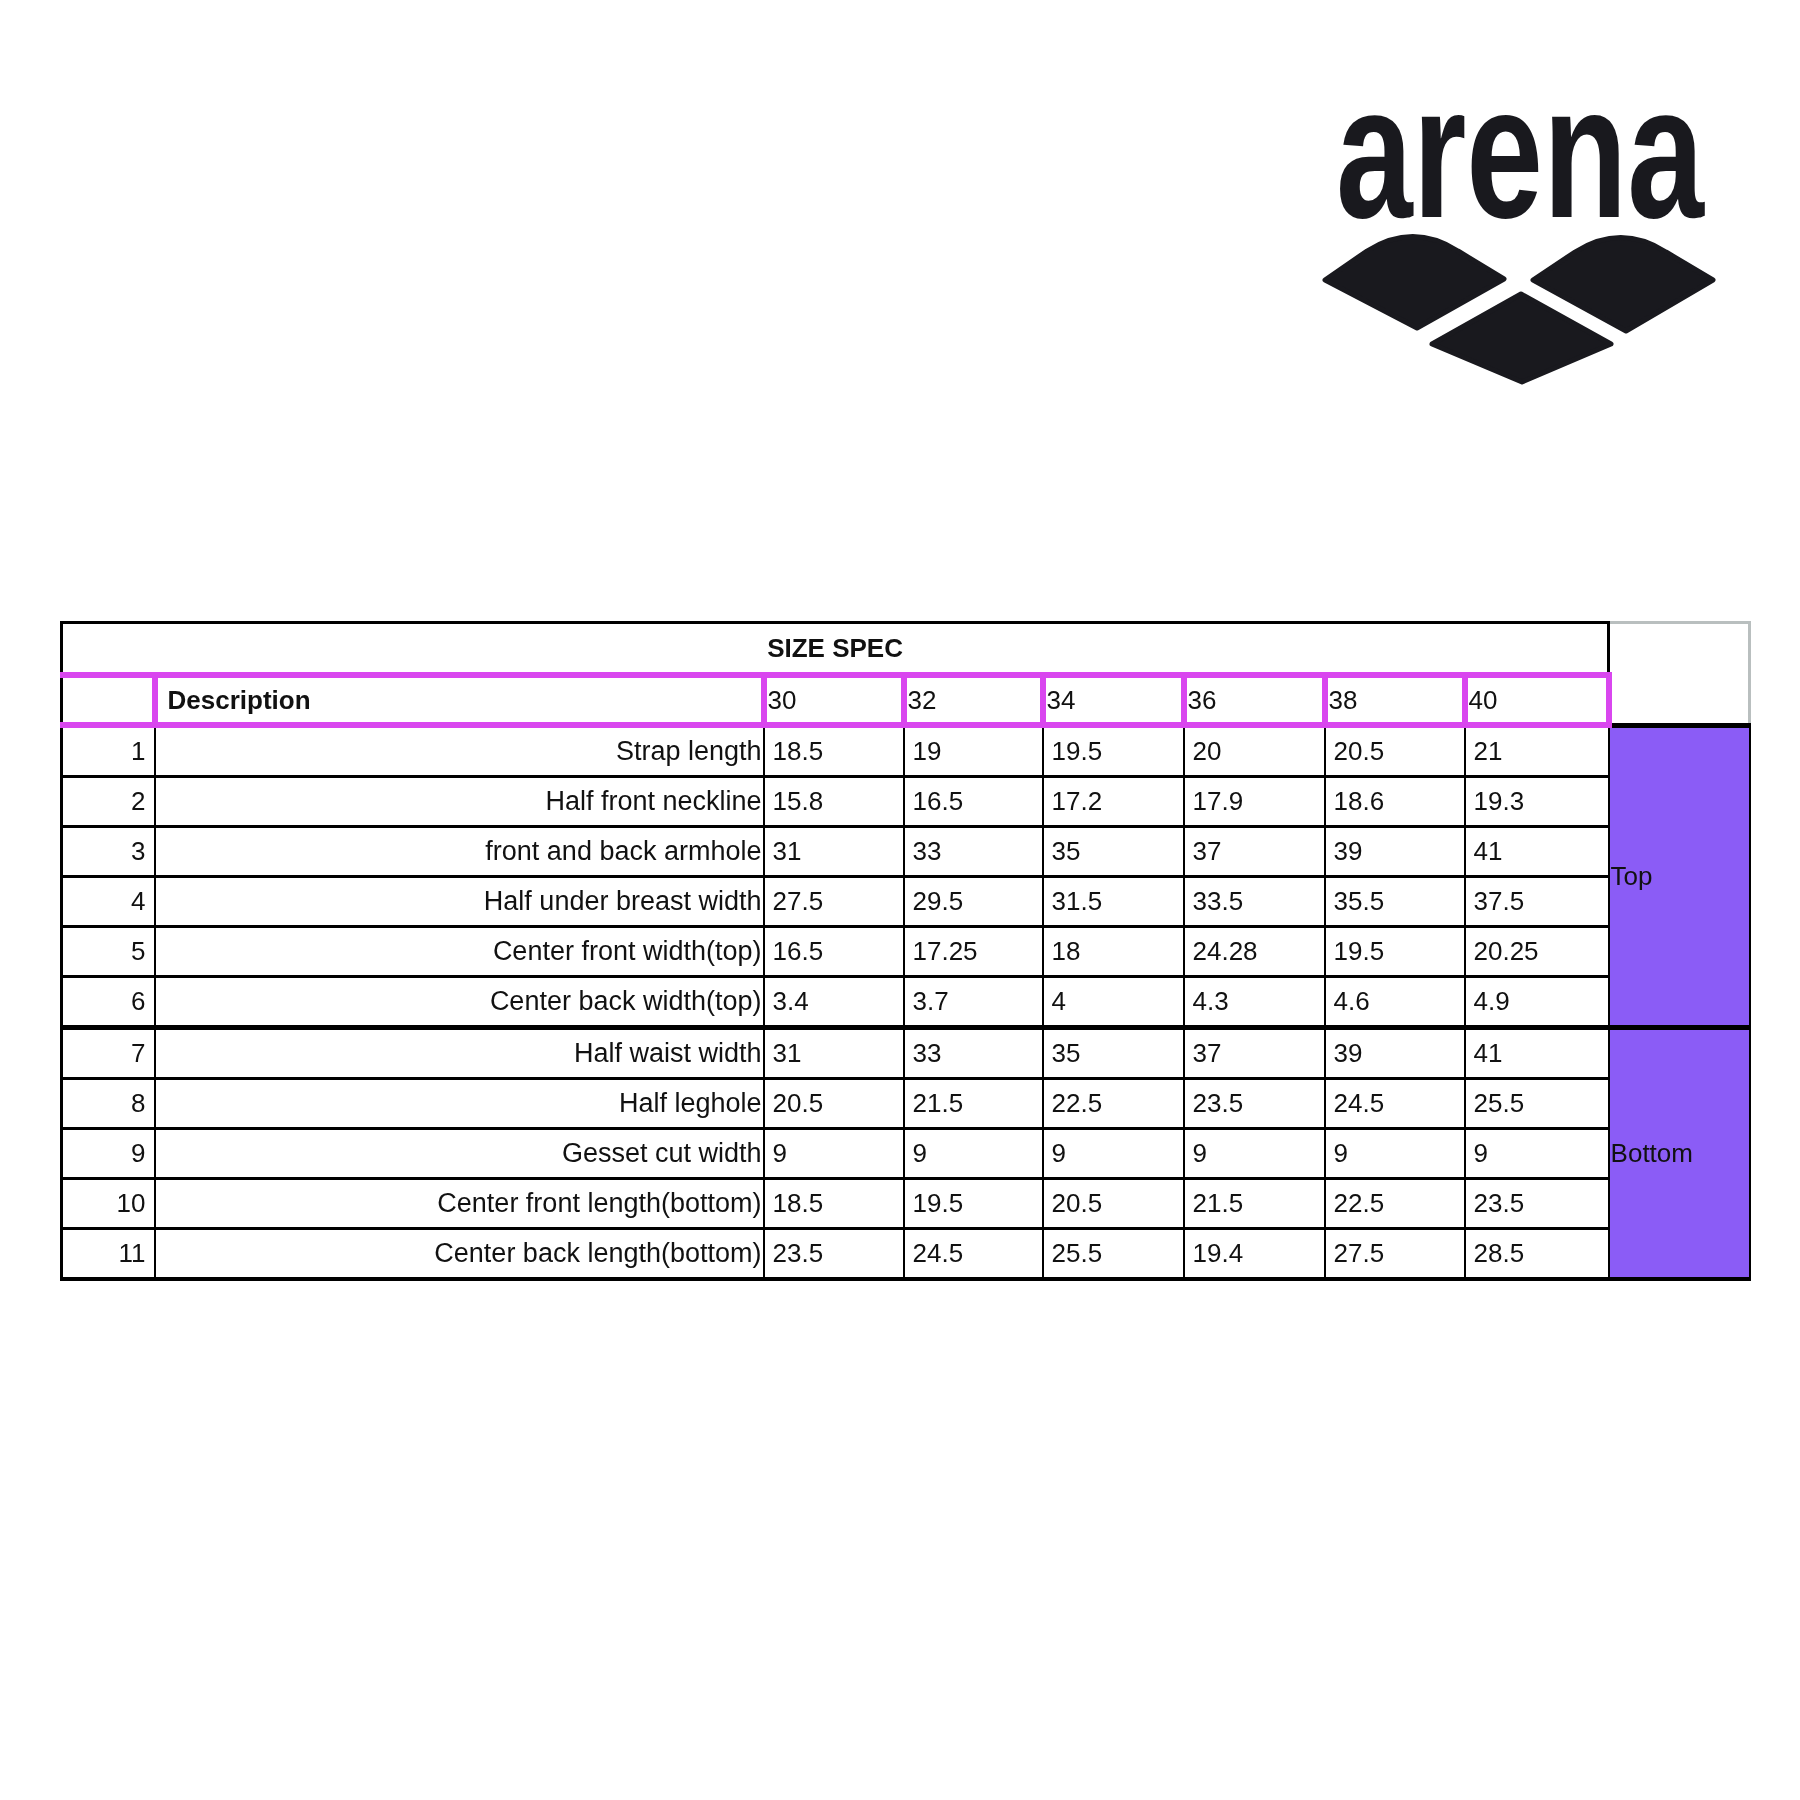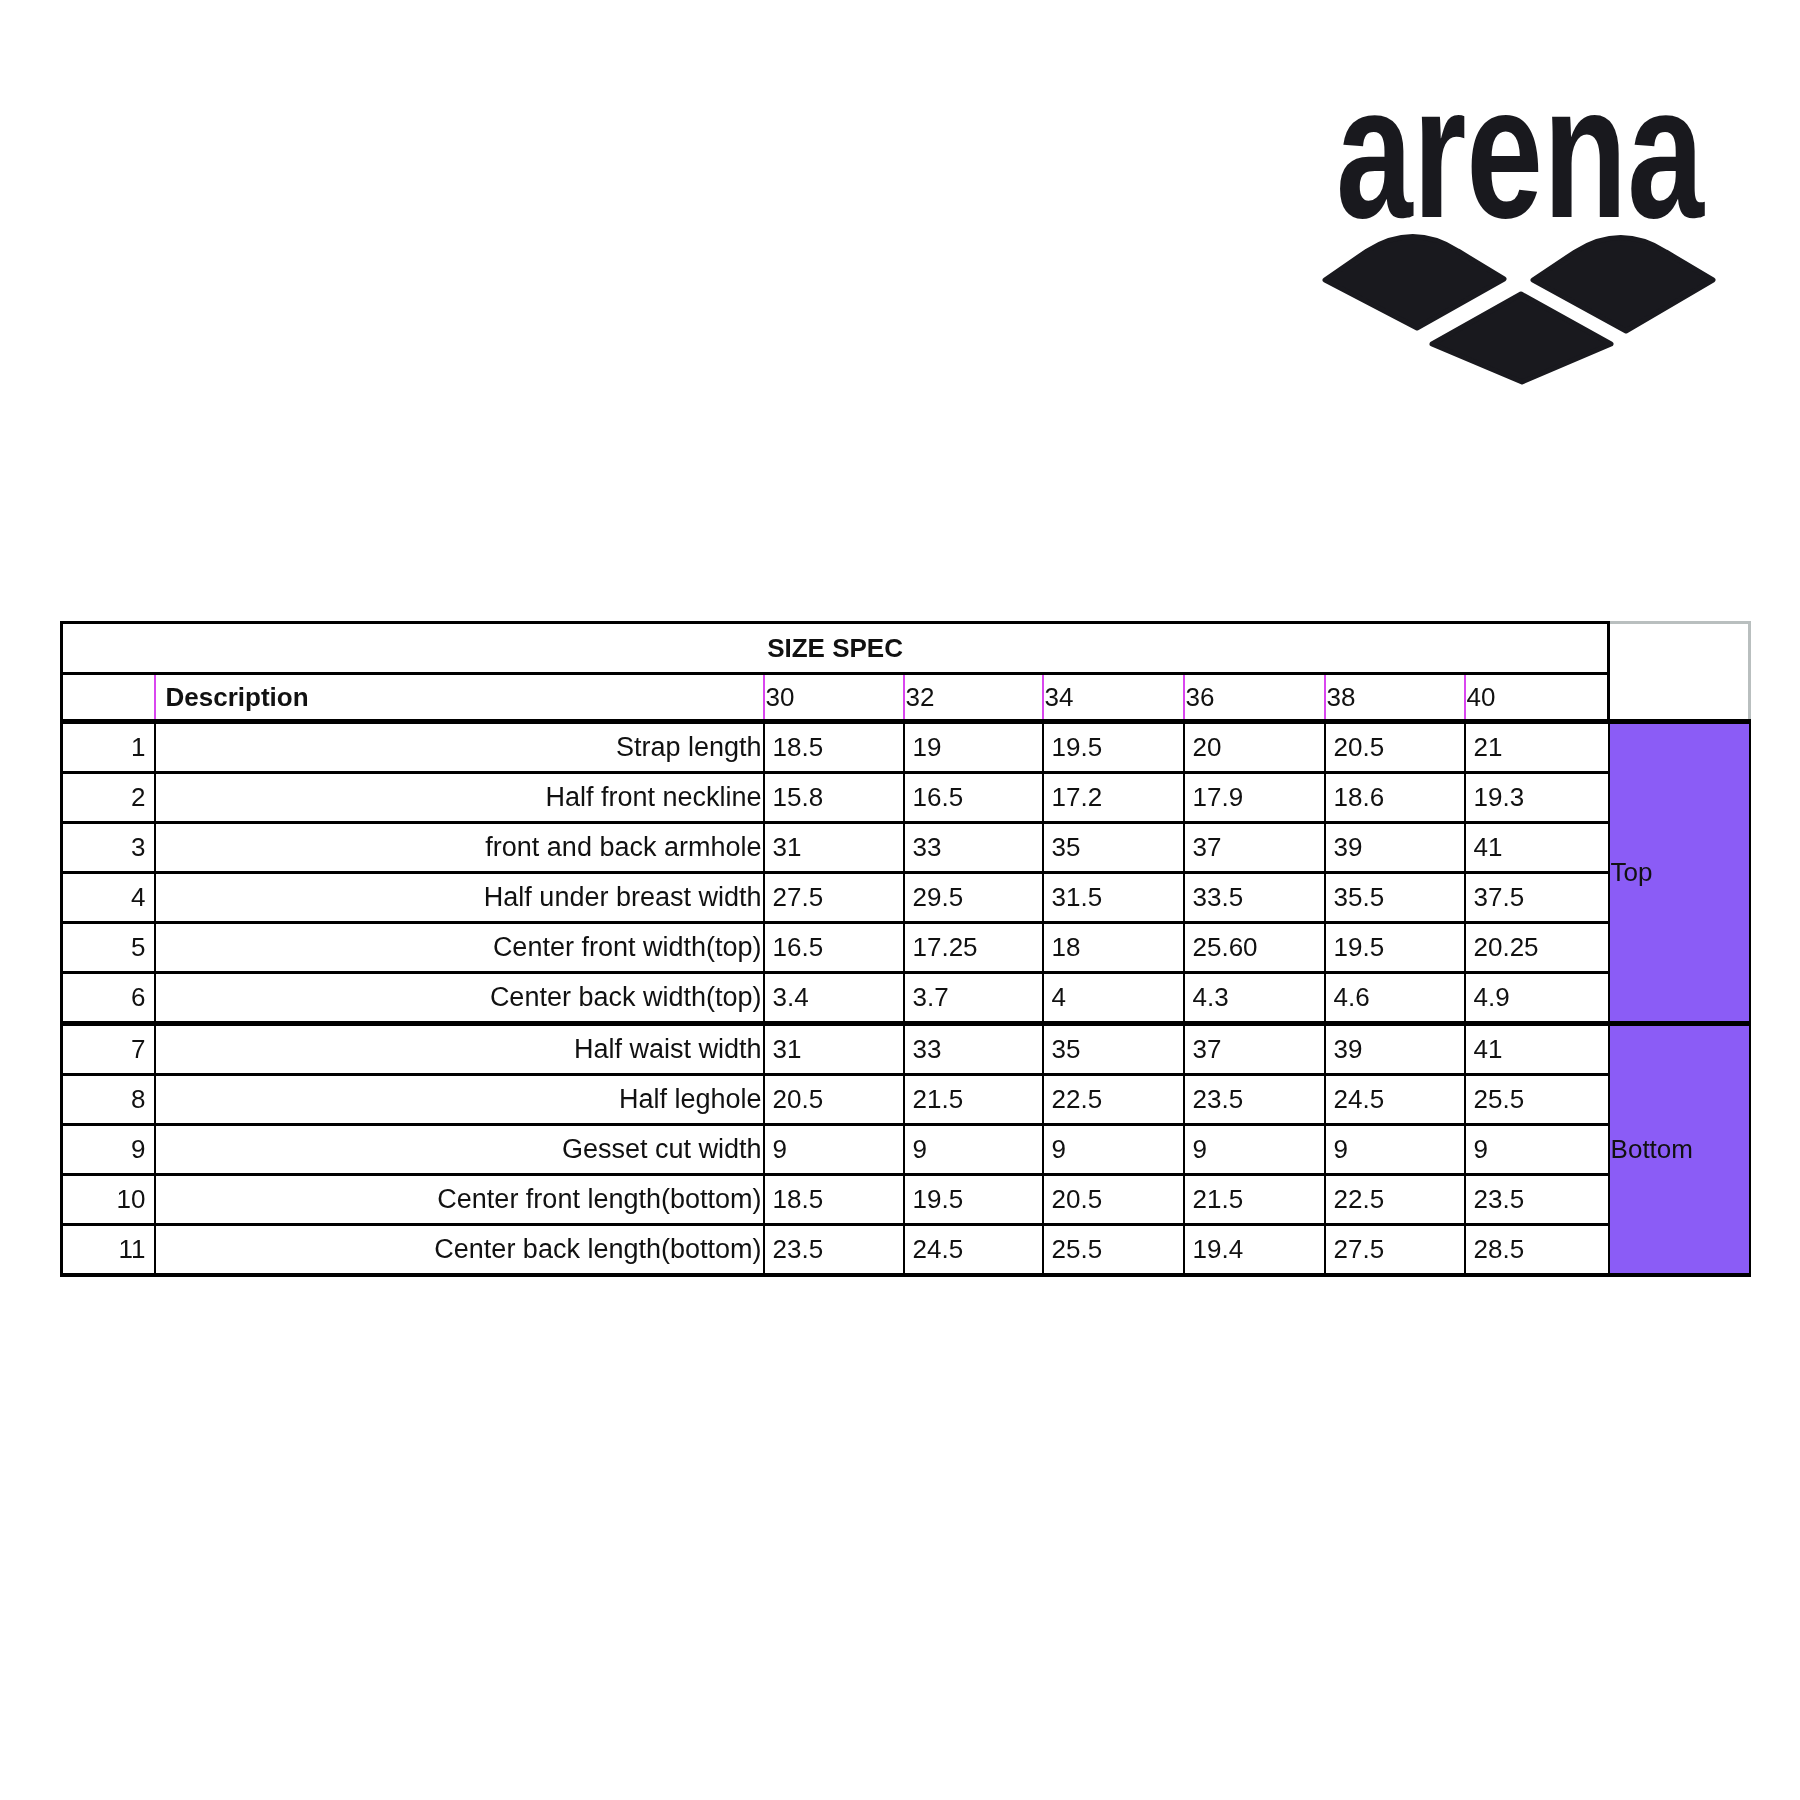--- a/index.html
+++ b/index.html
@@ -64,21 +64,21 @@
     font-size: 29px;
   }
   .ghost-cell {
     border-top: 3px solid #b9bfbf;
     border-right: 3px solid #b9bfbf;
     border-left: 3px solid #000;
     border-bottom: 5px solid #000;
     background: #ffffff;
   }
 
-  .head-row th { height: 42px; border: 2px solid #d946ef; }
+  .head-row th { height: 42px; border: 6px solid #d946ef; }
   .num-head  { border-left: 3px solid #000 !important; }
   .desc-head {
     text-align: left;
     padding-left: 10px;
     font-weight: bold;
     font-size: 28px;
   }
   .size-head { text-align: left; font-weight: normal; font-size: 26px; }
 
   tr.data-row td { height: 45px; border: 2px solid #000; border-top-width: 3px; border-bottom-width: 3px; }
@@ -179,21 +179,21 @@
           <td class="row-value">33.5</td>
           <td class="row-value">35.5</td>
           <td class="row-value">37.5</td>
         </tr>
         <tr class="data-row">
           <td class="row-num">5</td>
           <td class="row-label">Center front width(top)</td>
           <td class="row-value">16.5</td>
           <td class="row-value">17.25</td>
           <td class="row-value">18</td>
-          <td class="row-value">25.60</td>
+          <td class="row-value">24.28</td>
           <td class="row-value">19.5</td>
           <td class="row-value">20.25</td>
         </tr>
         <tr class="data-row">
           <td class="row-num">6</td>
           <td class="row-label">Center back width(top)</td>
           <td class="row-value">3.4</td>
           <td class="row-value">3.7</td>
           <td class="row-value">4</td>
           <td class="row-value">4.3</td>

